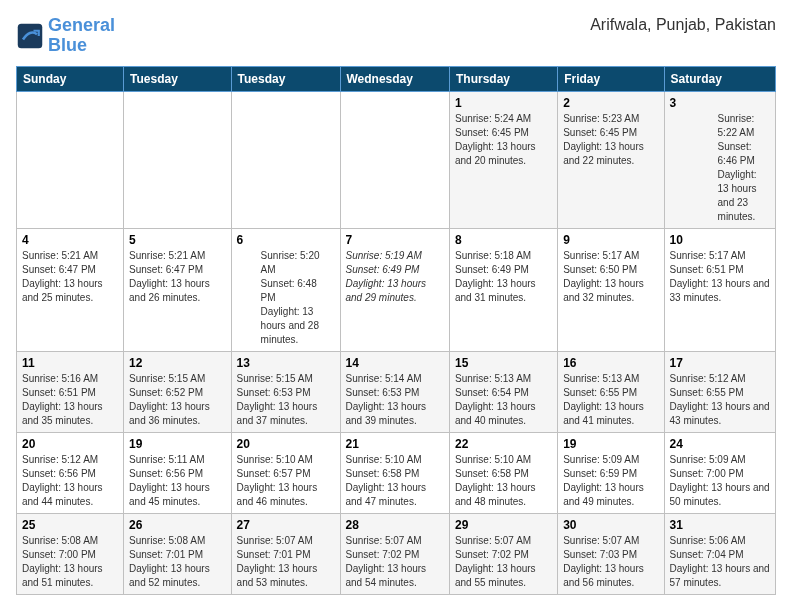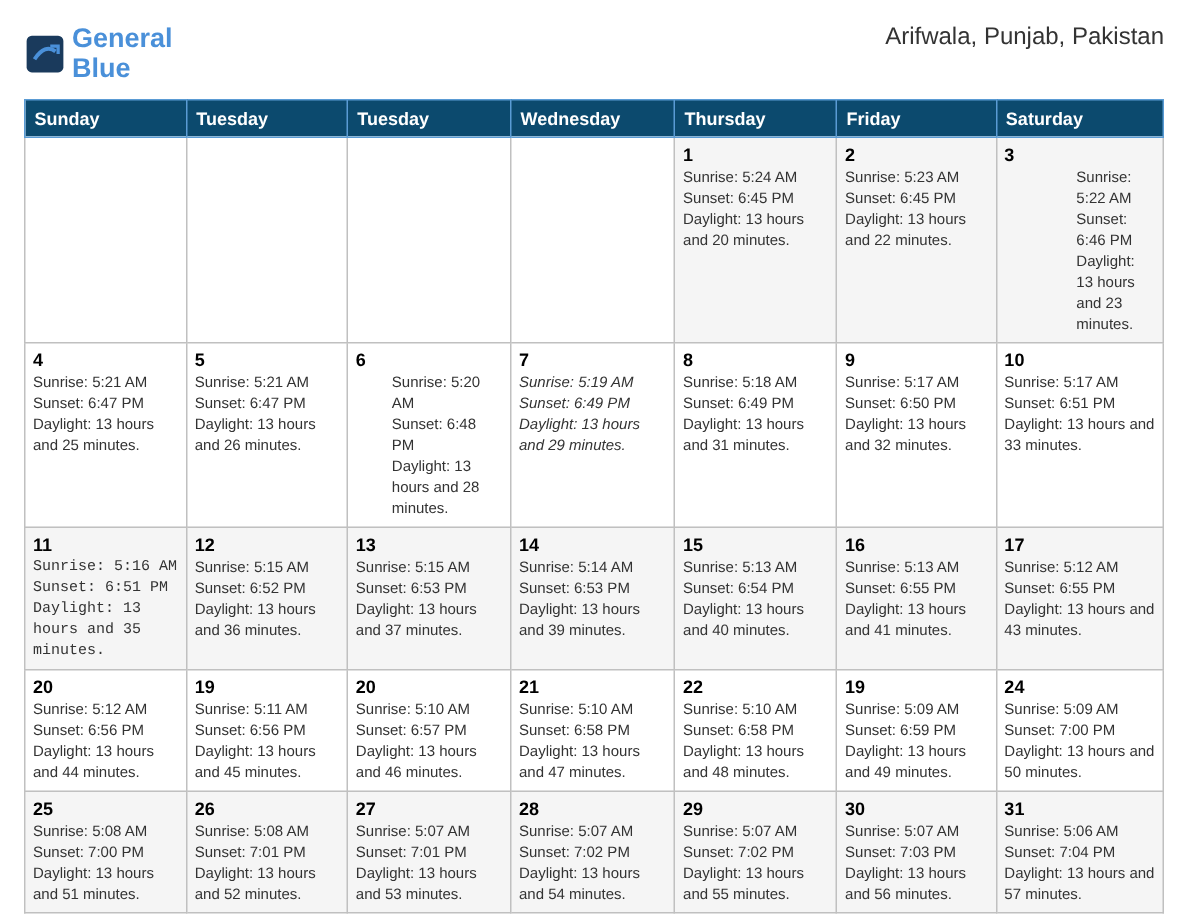--- a/index.html
+++ b/index.html
@@ -183,21 +183,21 @@
         <td>
           <div class="day-num">10</div>
           <div class="day-info" style="white-space: pre-line;">Sunrise: 5:17 AM
 Sunset: 6:51 PM
 Daylight: 13 hours and 33 minutes.</div>
         </td>
       </tr>
       <tr>
         <td>
           <div class="day-num">11</div>
-          <div class="day-info" style="white-space: pre-line; font-family: Liberation Mono, monospace;">Sunrise: 5:16 AM
+          <div class="day-info" style="white-space: pre-line;">Sunrise: 5:16 AM
 Sunset: 6:51 PM
 Daylight: 13 hours and 35 minutes.</div>
         </td>
         <td>
           <div class="day-num">12</div>
           <div class="day-info" style="white-space: pre-line;">Sunrise: 5:15 AM
 Sunset: 6:52 PM
 Daylight: 13 hours and 36 minutes.</div>
         </td>
         <td>

